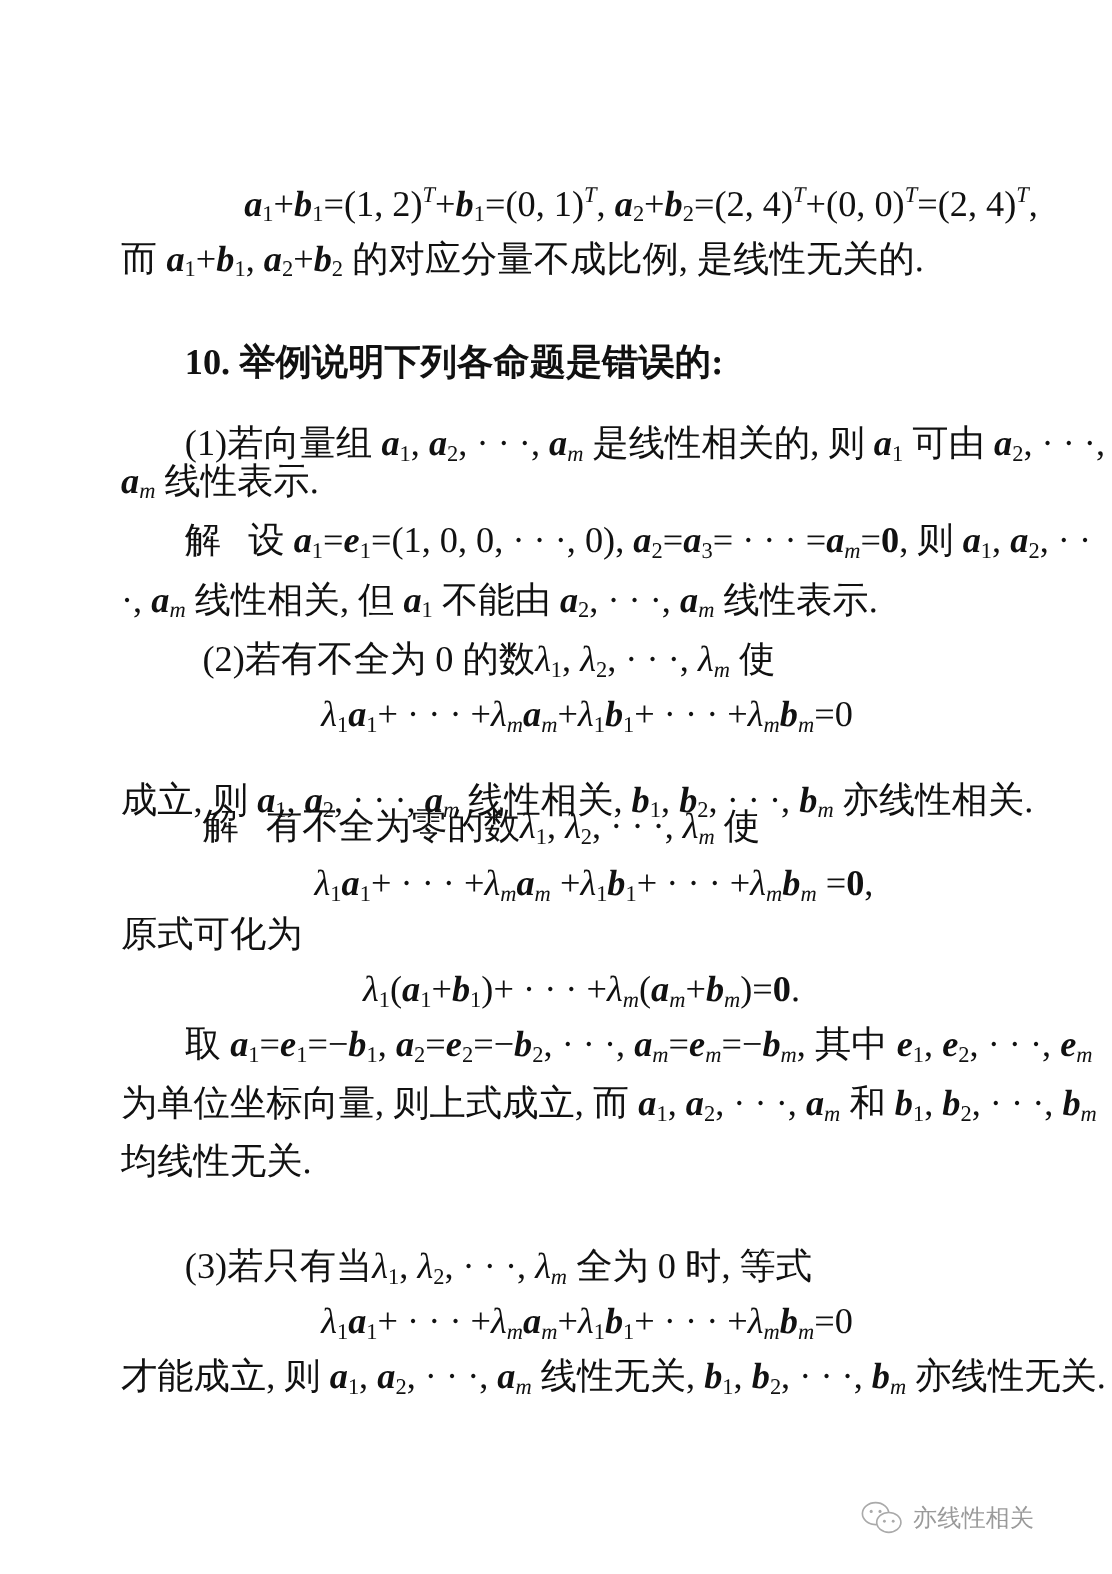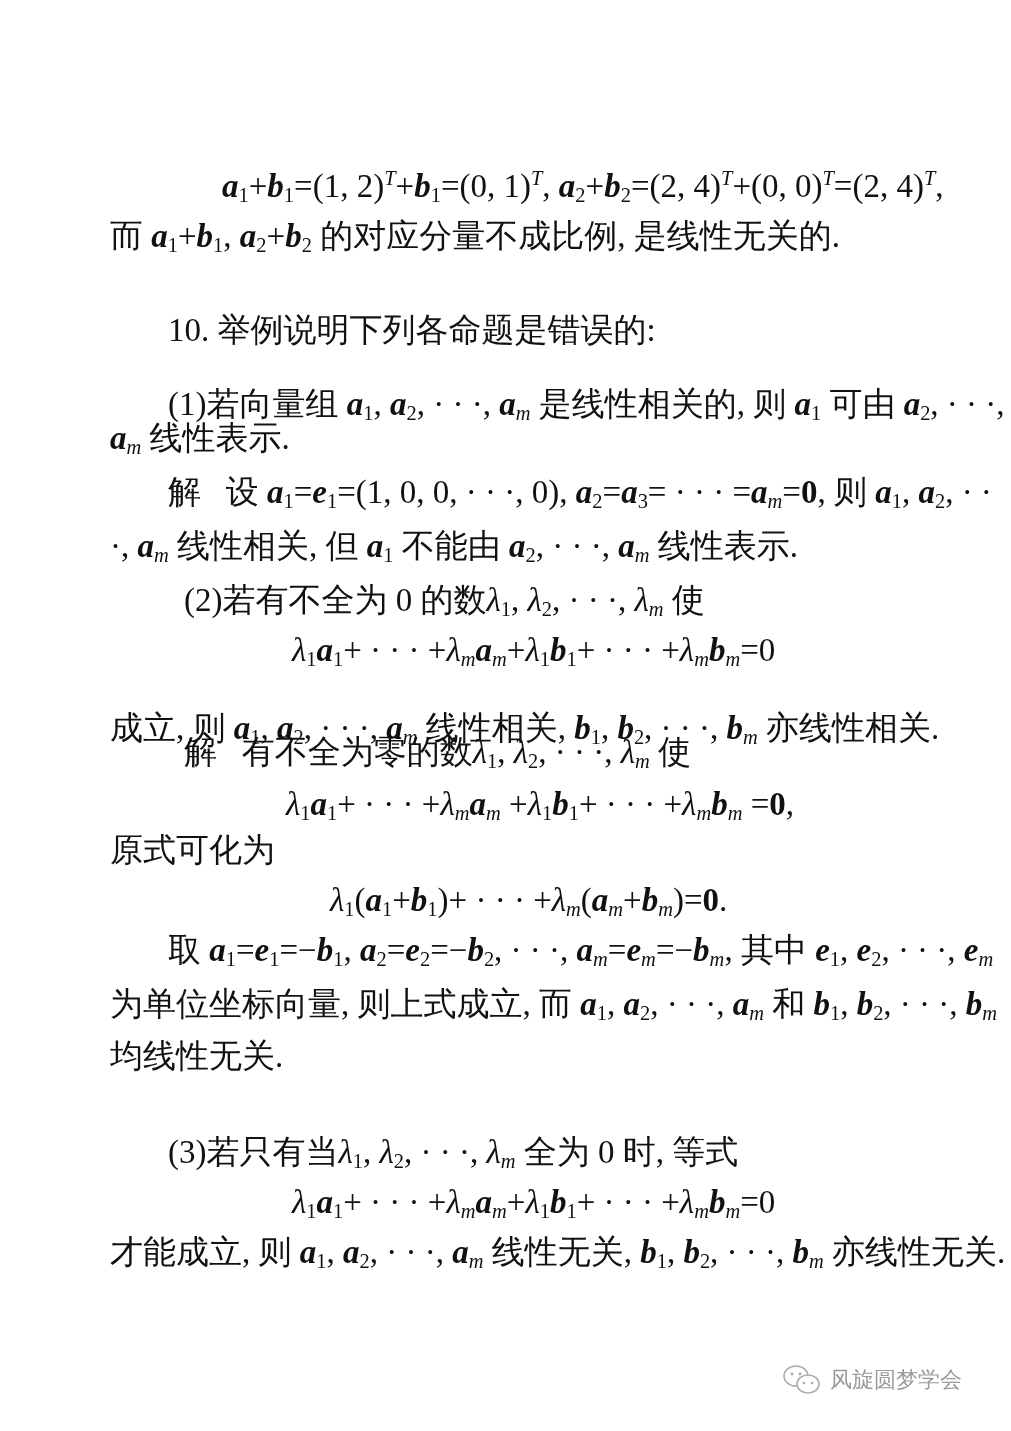--- a/index.html
+++ b/index.html
@@ -20,21 +20,21 @@
 <body>
 
 <div class="line" style="left:222px; top:166px;">
   <span class="v">a</span><sub>1</sub>+<span class="v">b</span><sub>1</sub>=(1, 2)<sup>T</sup>+<span class="v">b</span><sub>1</sub>=(0, 1)<sup>T</sup>, <span class="v">a</span><sub>2</sub>+<span class="v">b</span><sub>2</sub>=(2, 4)<sup>T</sup>+(0, 0)<sup>T</sup>=(2, 4)<sup>T</sup>,
 </div>
 
 <div class="line" style="left:110px; top:216px;">
   而 <span class="v">a</span><sub>1</sub>+<span class="v">b</span><sub>1</sub>, <span class="v">a</span><sub>2</sub>+<span class="v">b</span><sub>2</sub> 的对应分量不成比例, 是线性无关的.
 </div>
 
-<div class="line" style="left:168px; top:310px;">
+<div class="line" style="left:168px; top:310px;font-weight:bold;">
   <span>10.</span>
   <span>举例说明下列各命题是错误的:</span>
 </div>
 
 <div class="line" style="left:168px; top:384px;">
   (1)若向量组 <span class="v">a</span><sub>1</sub>, <span class="v">a</span><sub>2</sub>, · · ·, <span class="v">a</span><sub class="i">m</sub> 是线性相关的, 则 <span class="v">a</span><sub>1</sub> 可由 <span class="v">a</span><sub>2</sub>, · · ·,
 </div>
 <div class="line" style="left:110px; top:418px;">
   <span class="v">a</span><sub class="i">m</sub> 线性表示.
 </div>
@@ -88,14 +88,14 @@
 
 <div class="watermark">
   <svg width="40" height="32" viewBox="0 0 40 32">
     <ellipse cx="14" cy="12" rx="12" ry="10" fill="none" stroke="#aaa" stroke-width="1.5"></ellipse>
     <ellipse cx="26" cy="20" rx="11" ry="9" fill="#fff" stroke="#aaa" stroke-width="1.5"></ellipse>
     <circle cx="10" cy="10" r="1.4" fill="#aaa"></circle>
       <circle cx="18" cy="10" r="1.4" fill="#aaa"></circle>
     <circle cx="22" cy="19" r="1.3" fill="#aaa"></circle>
       <circle cx="30" cy="19" r="1.3" fill="#aaa"></circle>
   </svg>
-  <span>风旋圆梦学会</span>
+  <span>亦线性相关</span>
 </div>
 
 </body></html>

